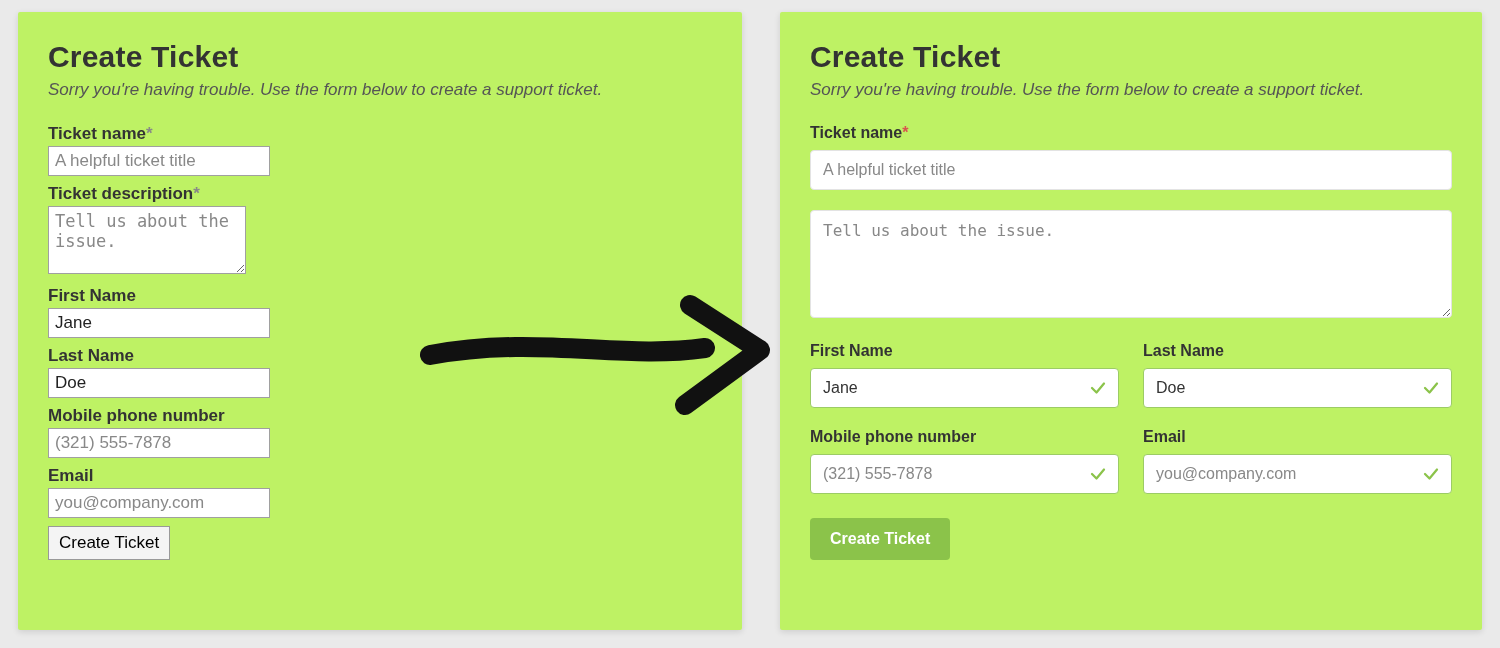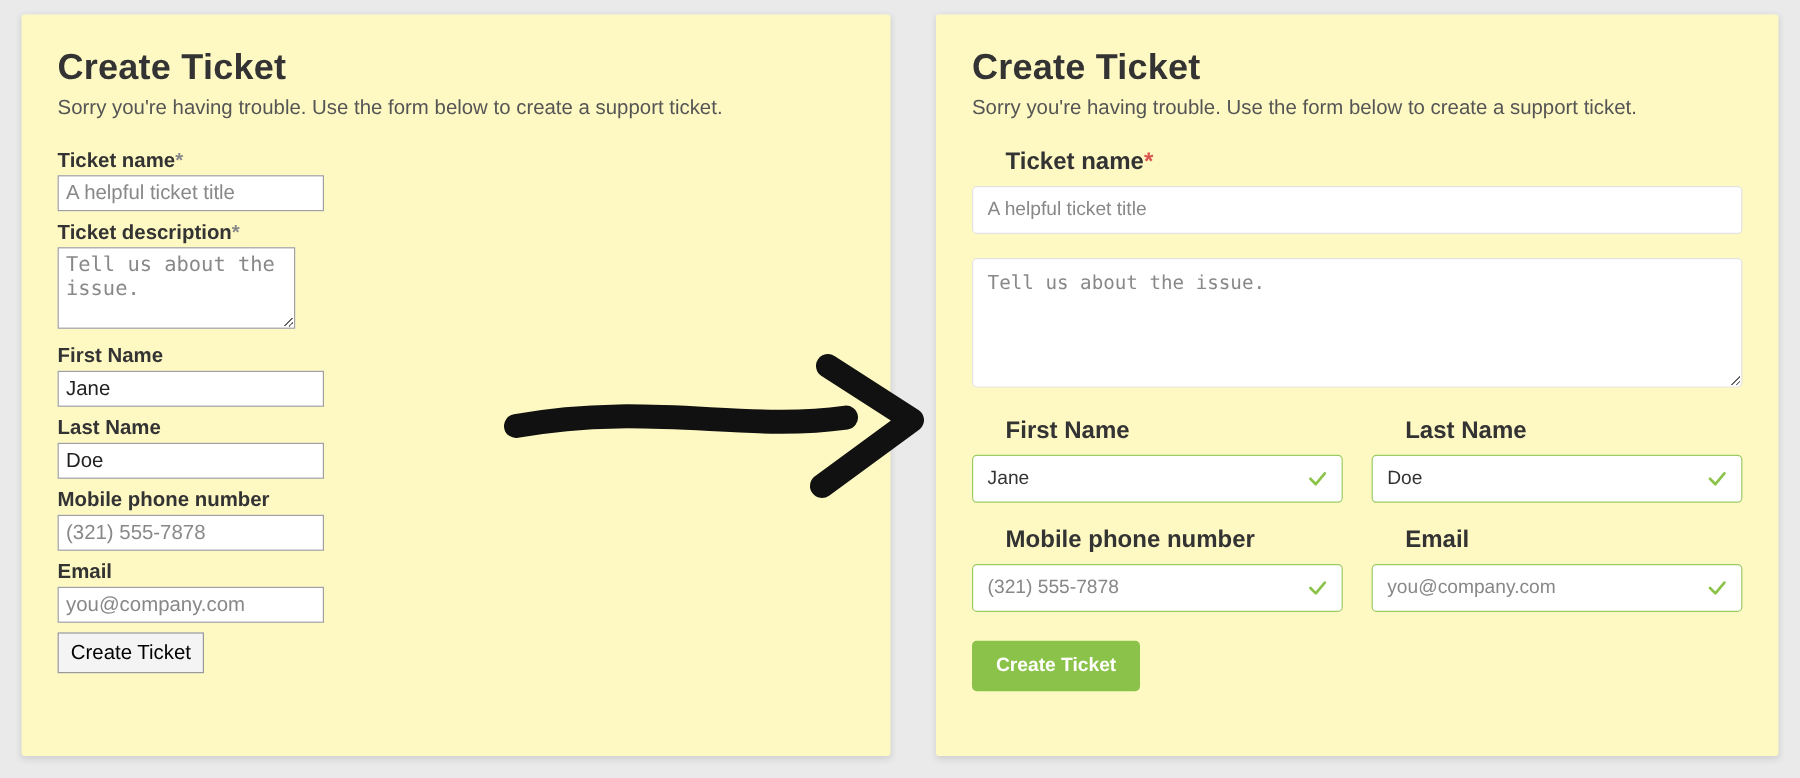--- a/index.html
+++ b/index.html
@@ -21,38 +21,39 @@
     color: var(--text-dark);
   }
   .canvas {
     width: 1500px;
     height: 648px;
     position: relative;
     background: #eaeaea;
   }
   .panel {
     position: absolute;
-    background: #fef9c3;
+    background: #bef264;
     box-shadow: var(--panel-shadow);
     border-radius: 2px;
     padding: 28px 30px 30px 30px;
   }
   .panel.left  { left: 18px;  top: 12px; width: 724px; height: 618px; }
   .panel.right { right:18px; top: 12px; width: 702px; height: 618px; }
 
   h1 {
     margin: 0 0 6px 0;
     font-size: 30px;
     font-weight: 700;
     letter-spacing: 0.2px;
   }
   p.lead {
     margin: 0 0 24px 0;
     font-size: 17px;
     color: var(--text-med);
+    font-style: italic;
   }
 
   
   .left .lbl {
     display:block;
     font-size: 17px;
     font-weight: 600;
     color: var(--text-dark);
     margin: 2px 0 2px 0;
   }
@@ -75,25 +76,24 @@
     padding: 6px 10px;
     border: 1px solid #999;
     background: #f4f4f4;
     cursor: pointer;
     margin-top: 2px;
   }
 
   
   .right .lbl {
     display:block;
-    font-size: 20px;
+    font-size: 16px;
     font-weight: 600;
     color: var(--text-dark);
     margin-bottom: 8px;
-    margin-left: 28px;
   }
   .right .req-wrap .star { color: var(--required-red); }
   .right .field { margin-bottom: 20px; }
 
   .right input[type=text],
   .right textarea {
     font-size: 16px;
     padding: 10px 12px;
     border: 1px solid #e3e3e3;
     border-radius: 4px;

